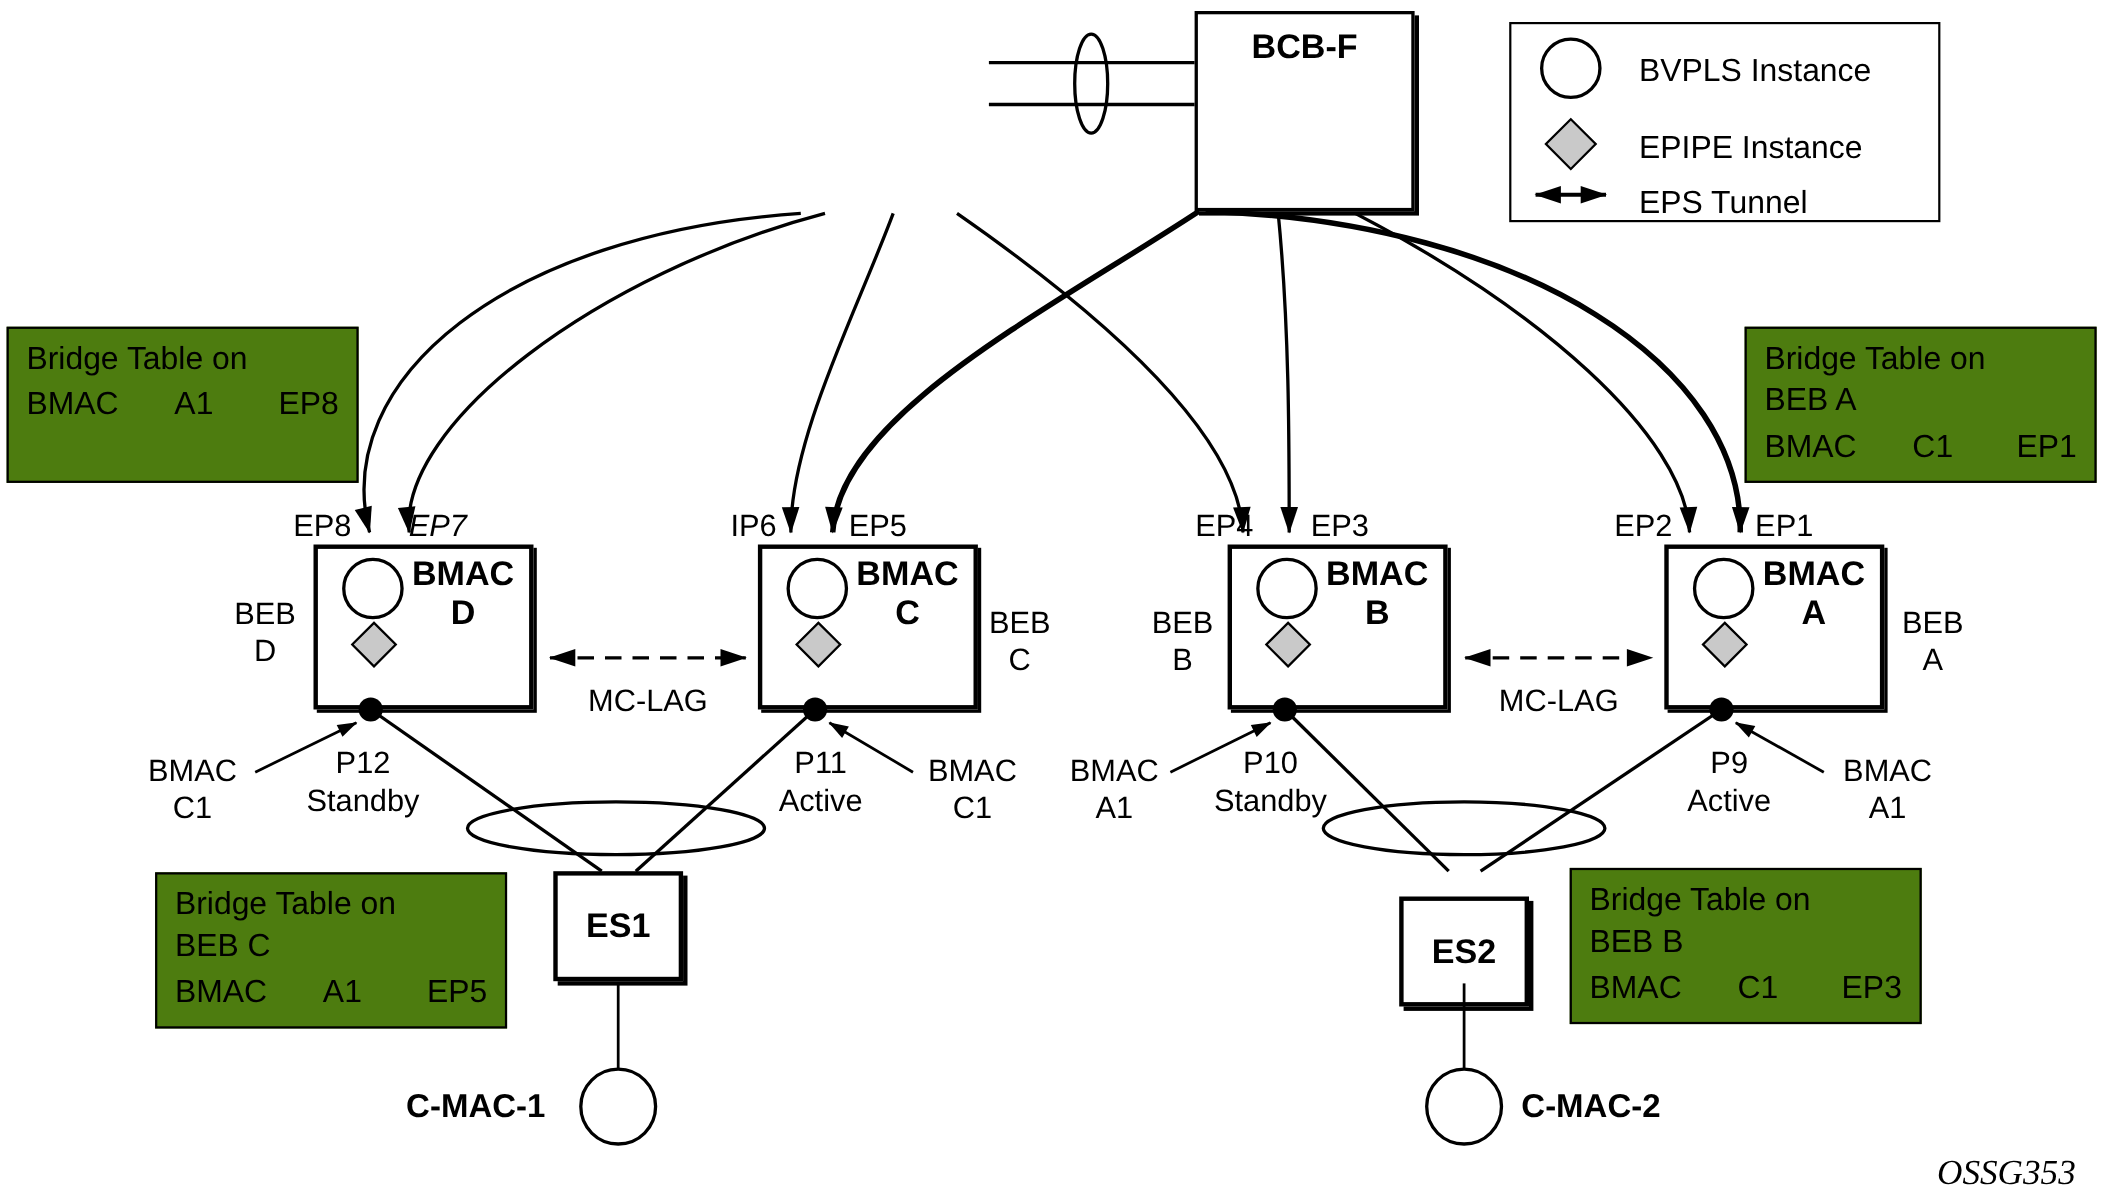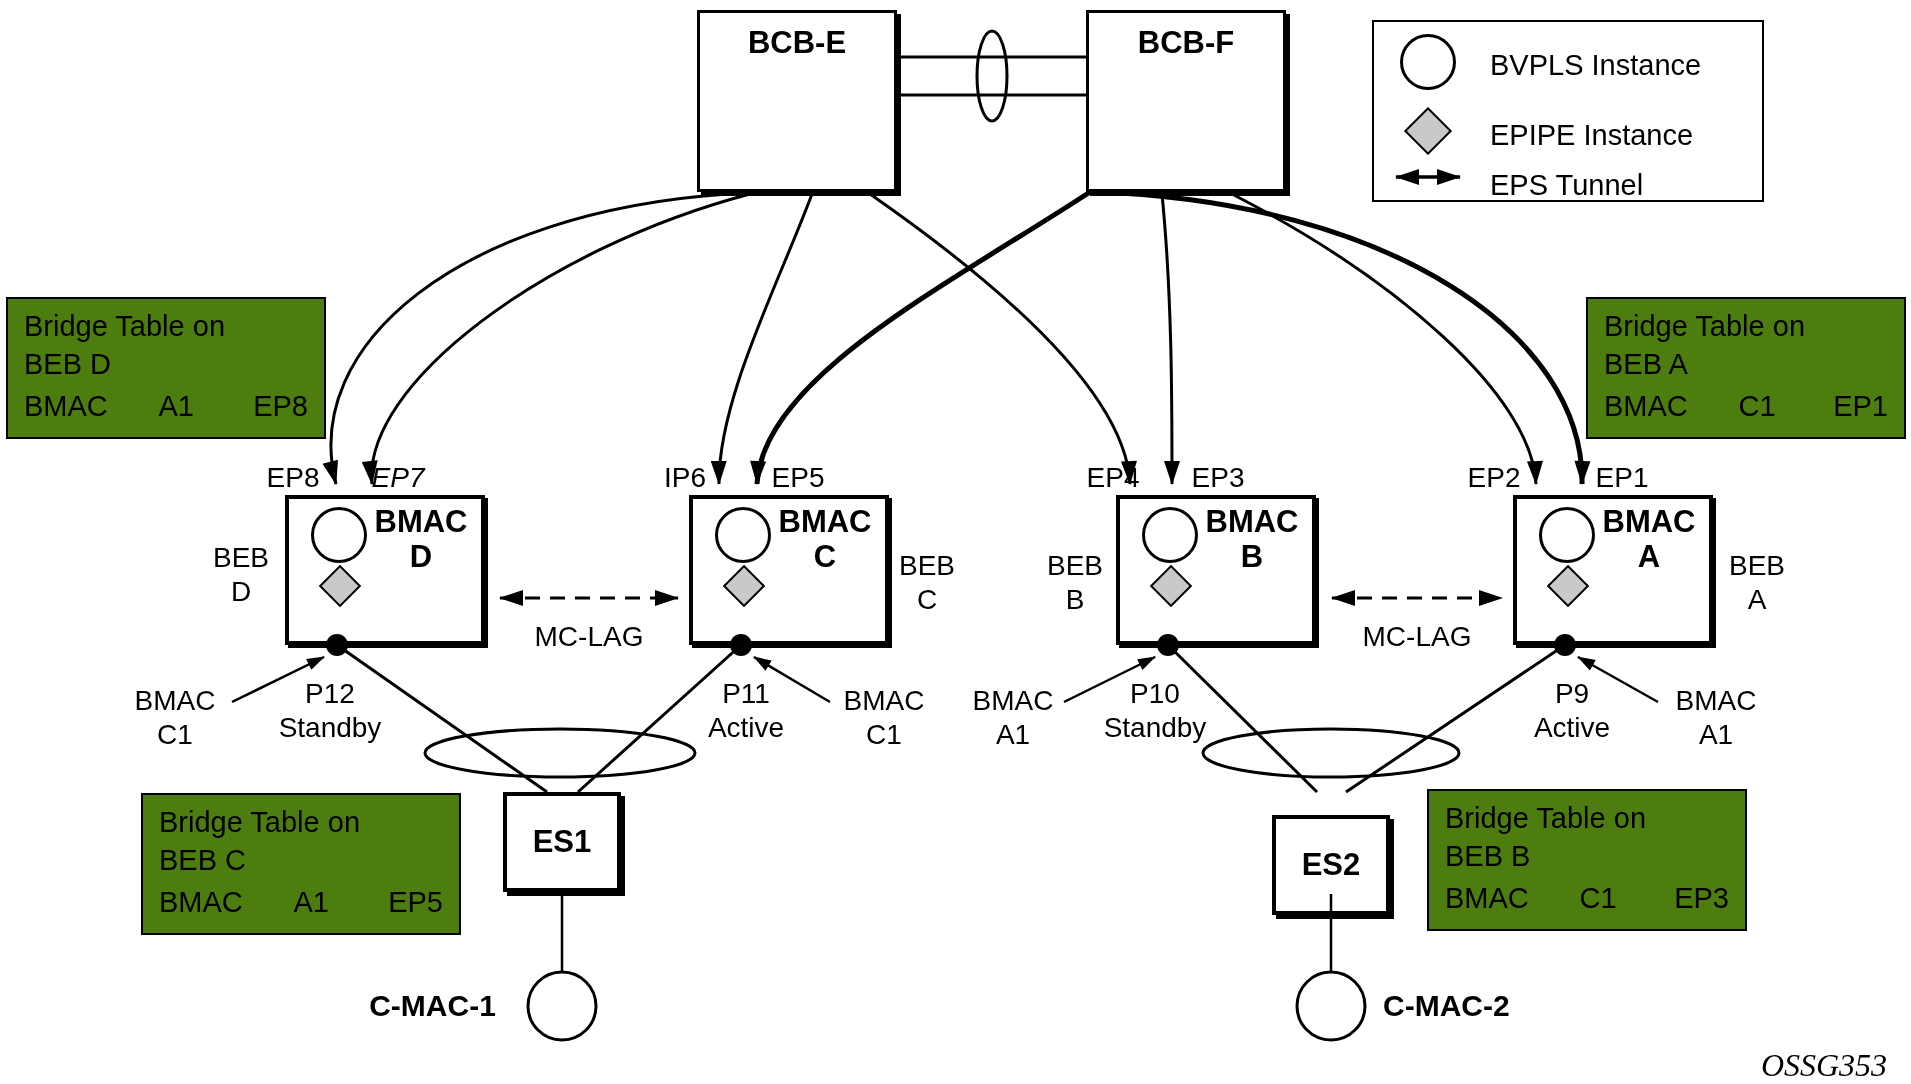--- a/index.html
+++ b/index.html
@@ -35,38 +35,34 @@
   .cmac-lbl{position:absolute;font-size:30px;font-weight:bold;white-space:nowrap;}
   .footnote{position:absolute;font-family:"Liberation Serif","DejaVu Serif",serif;font-style:italic;
     font-size:32px;}
   svg.overlay{position:absolute;left:0;top:0;z-index:6;pointer-events:none;}
 </style>
 </head>
 <body>
 
 <div class="canvas">
 
-  <div class="box bcb" style="left:697px;top:10px;">
-    <span>BCB-E</span>
-  </div>
   <div class="box bcb" style="left:1086px;top:10px;justify-content:center;">
     <span>BCB-F</span>
   </div>
 
   <div class="box legend" style="left:1372px;top:20px;">
     <div class="lg-circle"></div>
     <div class="lg-lbl" style="top:27px;">BVPLS Instance</div>
     <div class="lg-diamond"></div>
     <div class="lg-lbl" style="top:97px;">EPIPE Instance</div>
     <div class="lg-lbl" style="top:147px;">EPS Tunnel</div>
   </div>
 
   <div class="btable" style="left:6px;top:297px;width:320px;height:142px;">
     <div>Bridge Table on</div>
-    <div>BEB D</div>
     <div class="btrow">
       <span>BMAC</span>
       <span>A1</span>
       <span>EP8</span>
     </div>
   </div>
   <div class="btable" style="left:1586px;top:297px;width:320px;height:142px;">
     <div>Bridge Table on</div>
     <div>BEB A</div>
     <div class="btrow">

